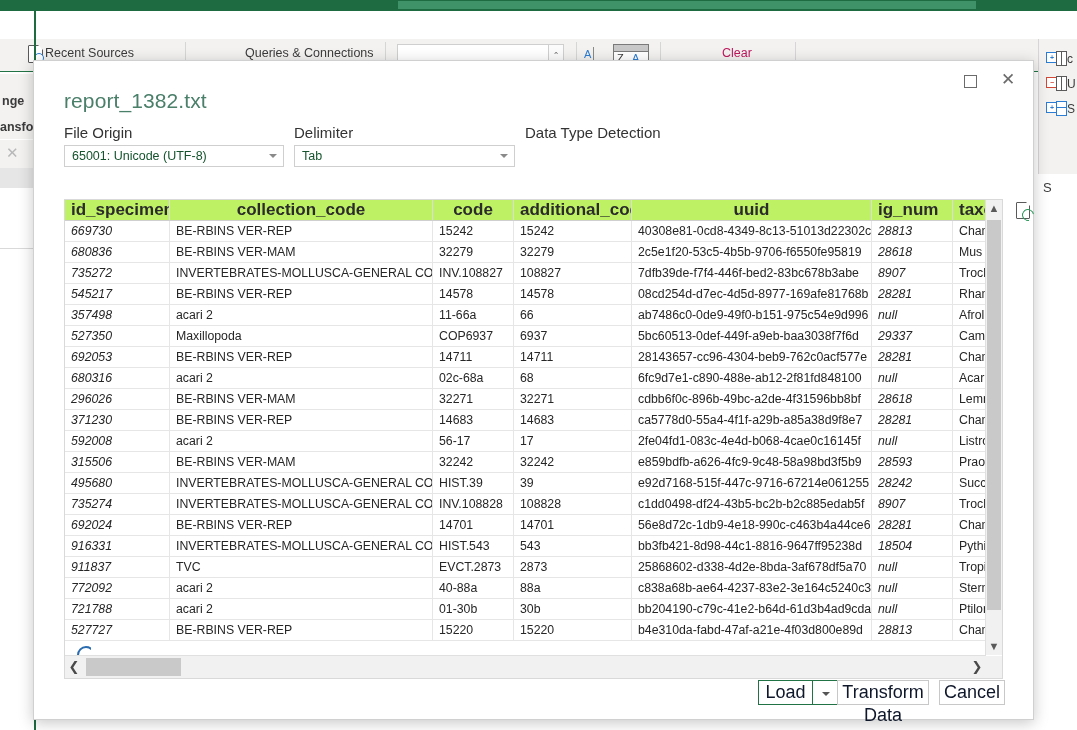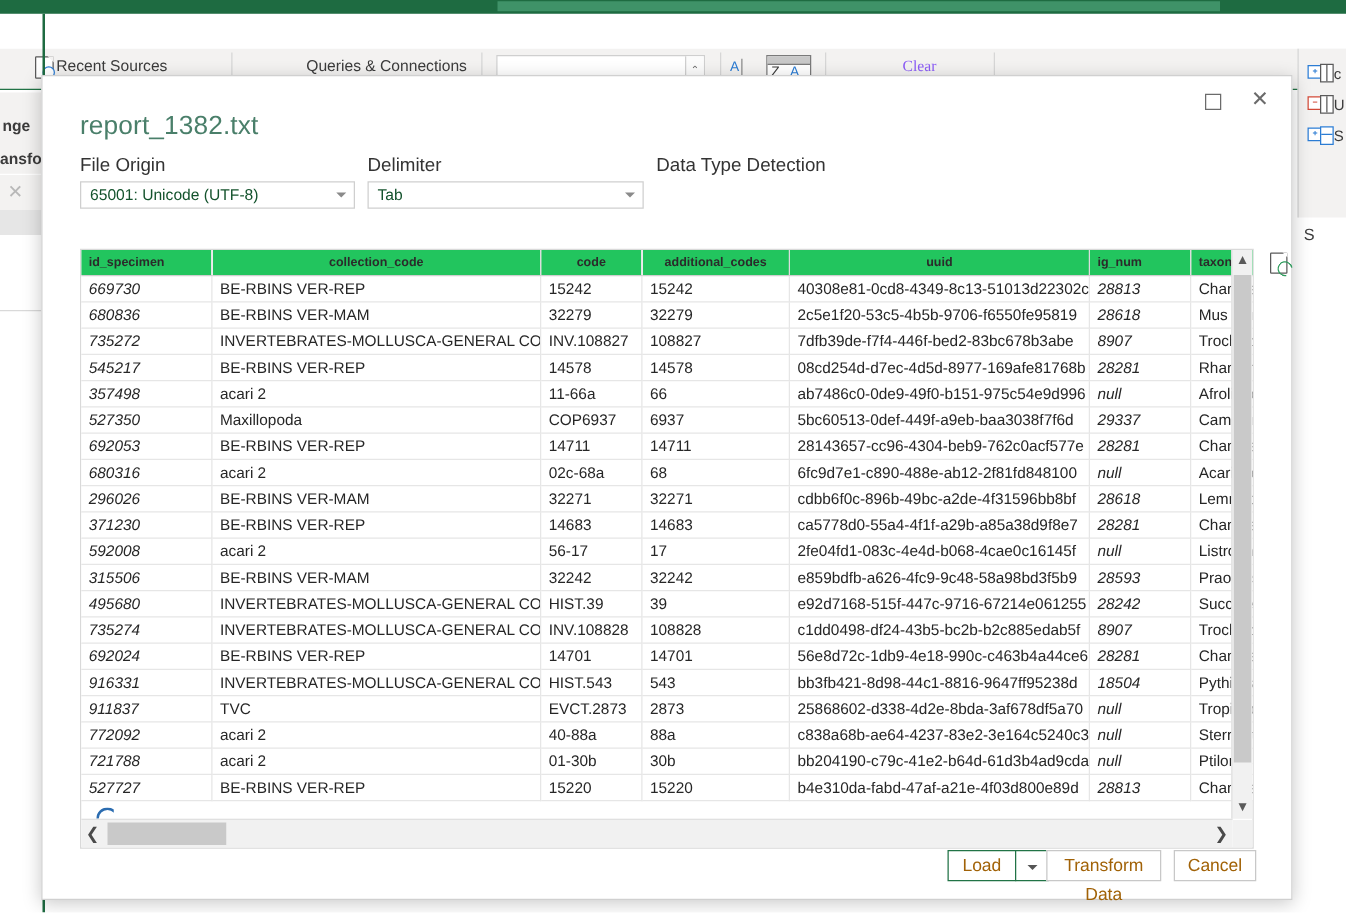--- a/index.html
+++ b/index.html
@@ -21,21 +21,21 @@
 
   .ribbon-tabs{position:absolute;left:0;top:11px;width:1077px;height:28px;background:#f3f2f1;}
   .rtab{position:absolute;top:0;height:28px;line-height:27px;font-size:13.5px;color:#444444;
         padding:0 6px;white-space:nowrap;cursor:default;}
   .rtab.active{color:#217346;font-weight:400;}
   .rtab.active:after{content:"";position:absolute;left:6px;right:6px;bottom:2px;height:2px;background:#217346;}
 
   .ribbon-body{position:absolute;left:0;top:39px;width:1077px;height:32px;background:#f3f2f1;
                border-bottom:1px solid #217346;}
   .rb-label{position:absolute;font-size:12.5px;color:#3b3b3b;white-space:nowrap;}
-  .rb-label.muted{color:#8b5cf6;font-family:Liberation Serif, serif;}
+  .rb-label.muted{color:#be185d;}
   .rb-sep{position:absolute;top:3px;width:1px;height:26px;background:#d6d6d6;}
 
   .rb-ico{position:absolute;}
   .ico-page{width:13px;height:16px;border:1.3px solid #5a5a5a;border-radius:1px;background:#fff;
             position:relative;}
   .ico-page:after{content:"";position:absolute;right:-1px;top:-1px;border-left:5px solid transparent;
             border-top:5px solid #f3f2f1;}
   .ico-clock{position:absolute;left:5px;top:7px;width:8px;height:8px;border:1.3px solid #2b7cd3;
             border-radius:50%;background:#fff;}
   .ico-tbl{width:13px;height:14px;border:1.3px solid #4a6fa5;background:#fff;position:relative;}
@@ -113,22 +113,22 @@
                    border-radius:1px;background:#fff;}
   .refresh-ico .pg:after{content:"";position:absolute;right:-1px;top:-1px;border-left:4px solid transparent;
                    border-top:4px solid #fff;}
   .refresh-ico .arr{position:absolute;left:6px;top:7px;width:10px;height:10px;border:1.5px solid #2e9b5c;
                    border-radius:50%;border-right-color:transparent;transform:rotate(35deg);}
 
   
   #preview-grid{position:absolute;left:30px;top:138px;width:937px;height:478px;
                 border:1px solid #d9d9d9;background:#ffffff;overflow:hidden;}
   table.pv{border-collapse:collapse;table-layout:fixed;width:930px;font-size:12.3px;}
-  table.pv th{height:20px;background:#22c55e;border-right:1px solid #dcdcdc;border-bottom:1px solid #cfcfcf;
-              font-weight:700;color:#2b2b2b;font-size:10px;padding:0 6px;white-space:nowrap;overflow:hidden;}
+  table.pv th{height:20px;background:#bef264;border-right:1px solid #dcdcdc;border-bottom:1px solid #cfcfcf;
+              font-weight:700;color:#2b2b2b;font-size:17px;padding:0 6px;white-space:nowrap;overflow:hidden;}
   table.pv td{height:20px;border-right:1px solid #e6e6e6;border-bottom:1px solid #e6e6e6;
               padding:0 6px;color:#262626;white-space:nowrap;overflow:hidden;background:#fff;}
   td.num,th.num{text-align:left;font-style:italic;}
   th.ctr{text-align:center;}
   th.lft{text-align:left;}
   td.plain{font-style:normal;text-align:left;}
 
   .pv-vscroll{position:absolute;right:0;top:0;width:16px;height:455px;background:#f1f1f1;
               border-left:1px solid #e0e0e0;}
   .pv-vscroll .up,.pv-vscroll .dn{position:absolute;left:0;width:16px;height:17px;text-align:center;
@@ -142,22 +142,22 @@
               line-height:21px;font-size:13px;color:#4a4a4a;}
   .pv-hscroll .lt{left:0;} .pv-hscroll .rt{right:0;}
   .pv-hscroll .thumb{position:absolute;left:21px;top:2px;width:95px;height:18px;background:#c9c9c9;}
   .pv-corner{position:absolute;right:0;bottom:0;width:16px;height:22px;background:#f1f1f1;}
   .pv-loading{position:absolute;left:12px;bottom:23px;width:14px;height:9px;overflow:hidden;}
   .pv-loading:before{content:"";position:absolute;left:0;top:0;width:14px;height:14px;border-radius:50%;
               border:2.5px solid #2b6cb0;}
 
   
   .dlg-footer{position:absolute;left:0;right:0;bottom:0;height:42px;}
-  .btn{position:absolute;height:25px;border:1px solid #c8c8c8;background:#ffffff;color:#a16207;
-       font-size:14px;line-height:23px;text-align:center;box-sizing:border-box;cursor:default;
+  .btn{position:absolute;height:25px;border:1px solid #c8c8c8;background:#ffffff;color:#0f172a;
+       font-size:18px;line-height:23px;text-align:center;box-sizing:border-box;cursor:default;
        font-family:"Liberation Sans",sans-serif;}
   .btn.primary{border-color:#217346;}
   .btn.split{border-color:#217346;width:27px;}
   .btn.split .caret{position:absolute;left:50%;top:11px;margin-left:-4px;width:0;height:0;
        border-left:4px solid transparent;border-right:4px solid transparent;border-top:4px solid #555;}
 </style>
 </head>
 <body>
 
 <div id="excel-app">

